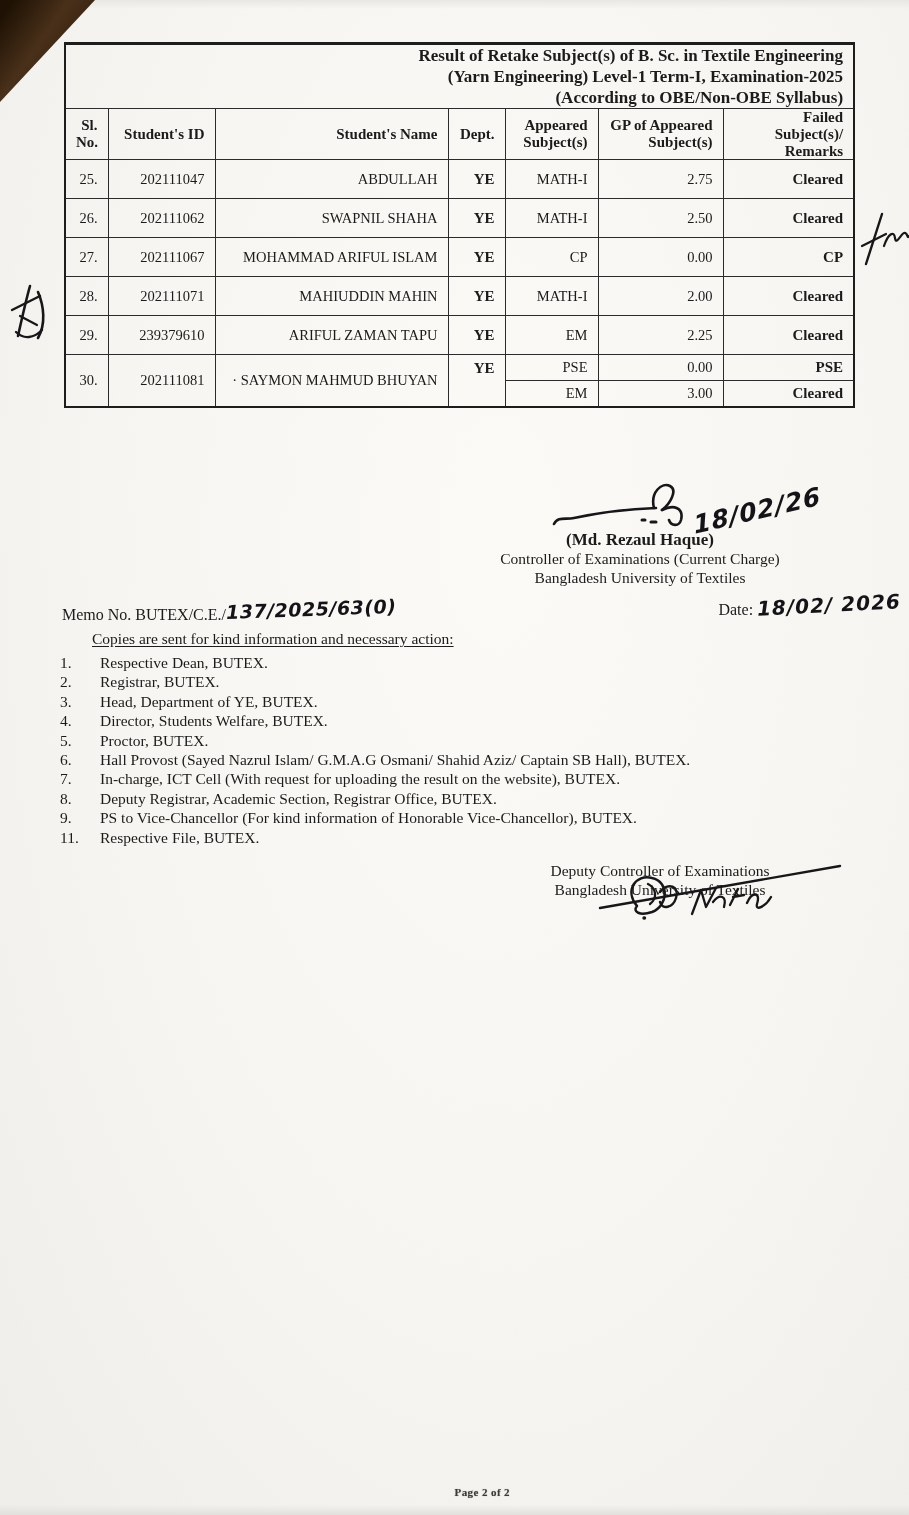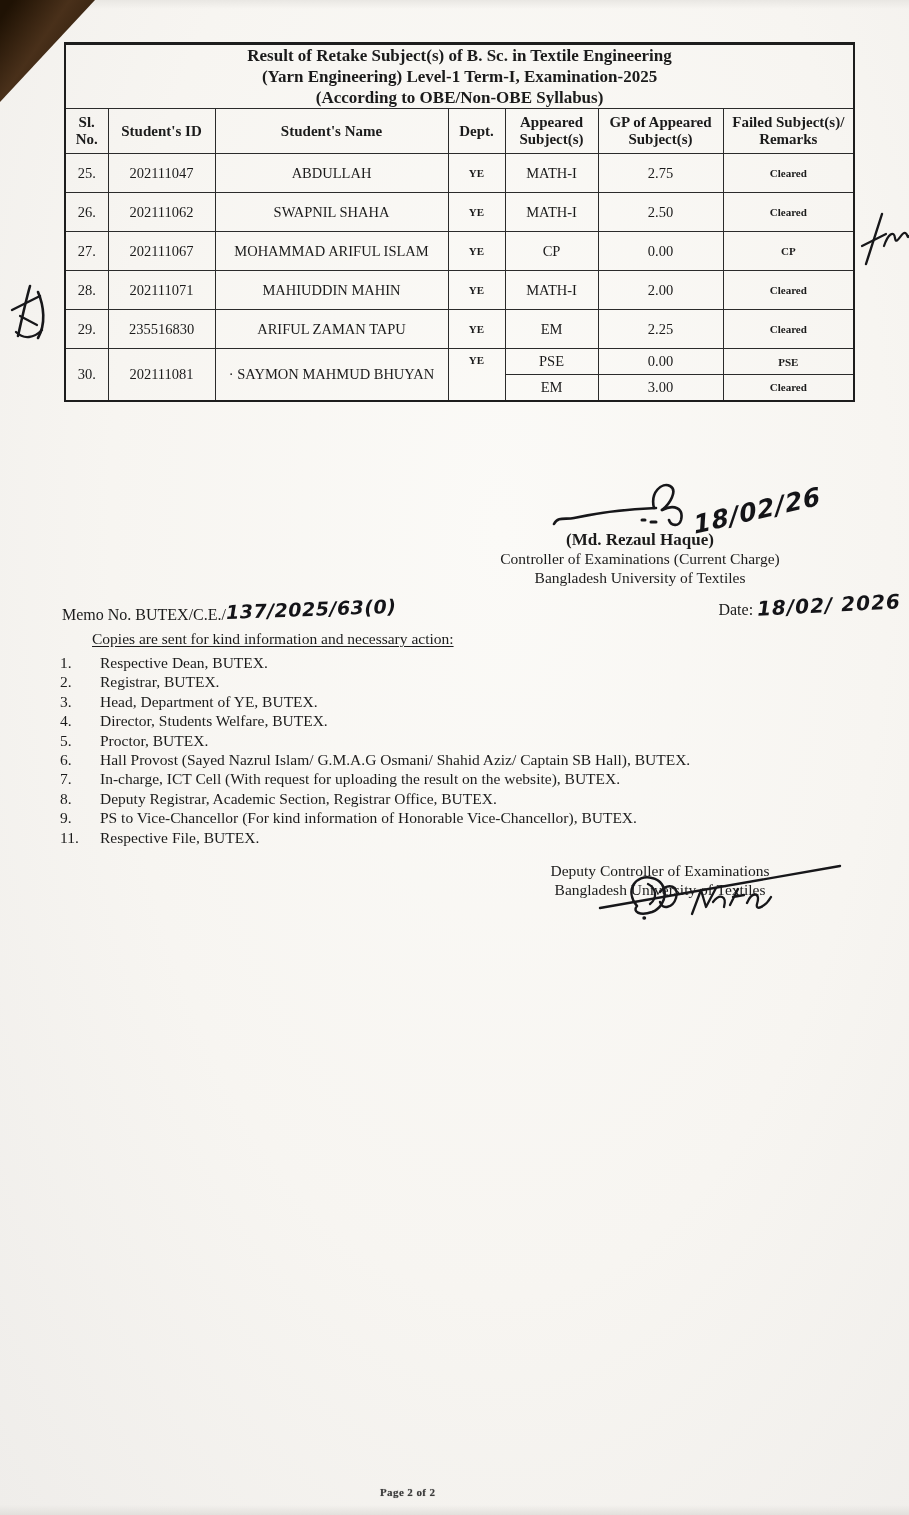--- a/index.html
+++ b/index.html
@@ -20,29 +20,29 @@
   svg.scribble { position:absolute; }
   svg.scribble path { fill:none; stroke:#17171a; stroke-linecap:round; stroke-linejoin:round; }
 
   
   table.result-table {
     position:absolute; left:64px; top:42px; width:789px;
     border-collapse:collapse; table-layout:fixed;
     border:2.5px solid #1d1d1d; border-top-width:3.5px;
   }
   .result-table th, .result-table td {
-    border:1.6px solid #2b2b2b; text-align:center; vertical-align:middle;
-    padding:0 0; overflow:hidden;
+    border:1.6px solid #2b2b2b; text-align:right; vertical-align:middle;
+    padding:0 10px; overflow:hidden;
   }
   .title-cell { font-weight:bold; font-size:17px; line-height:21px; padding:3px 0 1px; }
   .header-row th { font-size:15px; font-weight:bold; line-height:1.12; white-space:pre-line; height:44px; }
   .result-table tbody tr { height:39px;margin-left:32px; }
   .result-table tbody tr.sub-row { height:26px; }
   td.cell-sl, td.cell-id, td.cell-name, td.cell-subject, td.cell-gp { font-size:14.5px; }
-  td.cell-dept, td.cell-remarks { font-size:11px; font-weight:bold; }
+  td.cell-dept, td.cell-remarks { font-size:15px; font-weight:bold; }
   td.dept-top { vertical-align:top; padding-top:5px; }
 
   
   .sig-block { position:absolute; text-align:center; }
   .sig-name { font-weight:bold; font-size:17px; }
   .sig-title, .sig-org { font-size:15.5px; line-height:18.5px; }
   .hand { font-family:"DejaVu Sans",sans-serif; font-weight:bold; font-style:italic; color:#141418; }
   .sig-date-hand { position:absolute; font-size:25px; transform:rotate(-13deg) skewX(-6deg); letter-spacing:1px; white-space:nowrap; }
 
   
@@ -52,21 +52,21 @@
   .memo-right { position:absolute; right:4px; top:0; white-space:nowrap; }
   .date-hand { display:inline-block; font-size:20px; transform:translateY(-3px) rotate(-3deg); letter-spacing:1px; }
 
   
   .copies { position:absolute; left:60px; top:630px; width:760px; font-size:15.5px; }
   .copies-heading { text-decoration:underline; text-underline-offset:2px; margin-bottom:5px;margin-left:32px; }
   .copy-item { display:flex; height:19.4px; line-height:19.4px; }
   .copy-num { width:40px; flex:0 0 40px; }
   .copy-text { flex:1; }
 
-  .page-footer { position:absolute; left:380px; top:1486px; width:130px; text-align:left;
+  .page-footer { position:absolute; left:380px; top:1486px; width:130px; text-align:right;
     font-size:11px; font-weight:bold; letter-spacing:0.4px; color:#3a3a3a;
     text-shadow:0 0 1px rgba(80,80,80,0.55); }
 </style>
 </head>
 <body>
 
 <div class="page">
   <div class="top-strip"></div>
   <div class="corner-fold"></div>
 
@@ -148,21 +148,21 @@
           <td rowspan="1" class="cell-sl">28.</td>
           <td rowspan="1" class="cell-id">202111071</td>
           <td rowspan="1" class="cell-name">MAHIUDDIN MAHIN</td>
           <td rowspan="1" class="cell-dept">YE</td>
           <td class="cell-subject">MATH-I</td>
           <td class="cell-gp">2.00</td>
           <td class="cell-remarks">Cleared</td>
         </tr>
         <tr>
           <td rowspan="1" class="cell-sl">29.</td>
-          <td rowspan="1" class="cell-id">235516830</td>
+          <td rowspan="1" class="cell-id">239379610</td>
           <td rowspan="1" class="cell-name">ARIFUL ZAMAN TAPU</td>
           <td rowspan="1" class="cell-dept">YE</td>
           <td class="cell-subject">EM</td>
           <td class="cell-gp">2.25</td>
           <td class="cell-remarks">Cleared</td>
         </tr>
         <tr class="sub-row">
           <td rowspan="2" class="cell-sl">30.</td>
           <td rowspan="2" class="cell-id">202111081</td>
           <td rowspan="2" class="cell-name">· SAYMON MAHMUD BHUYAN</td>

